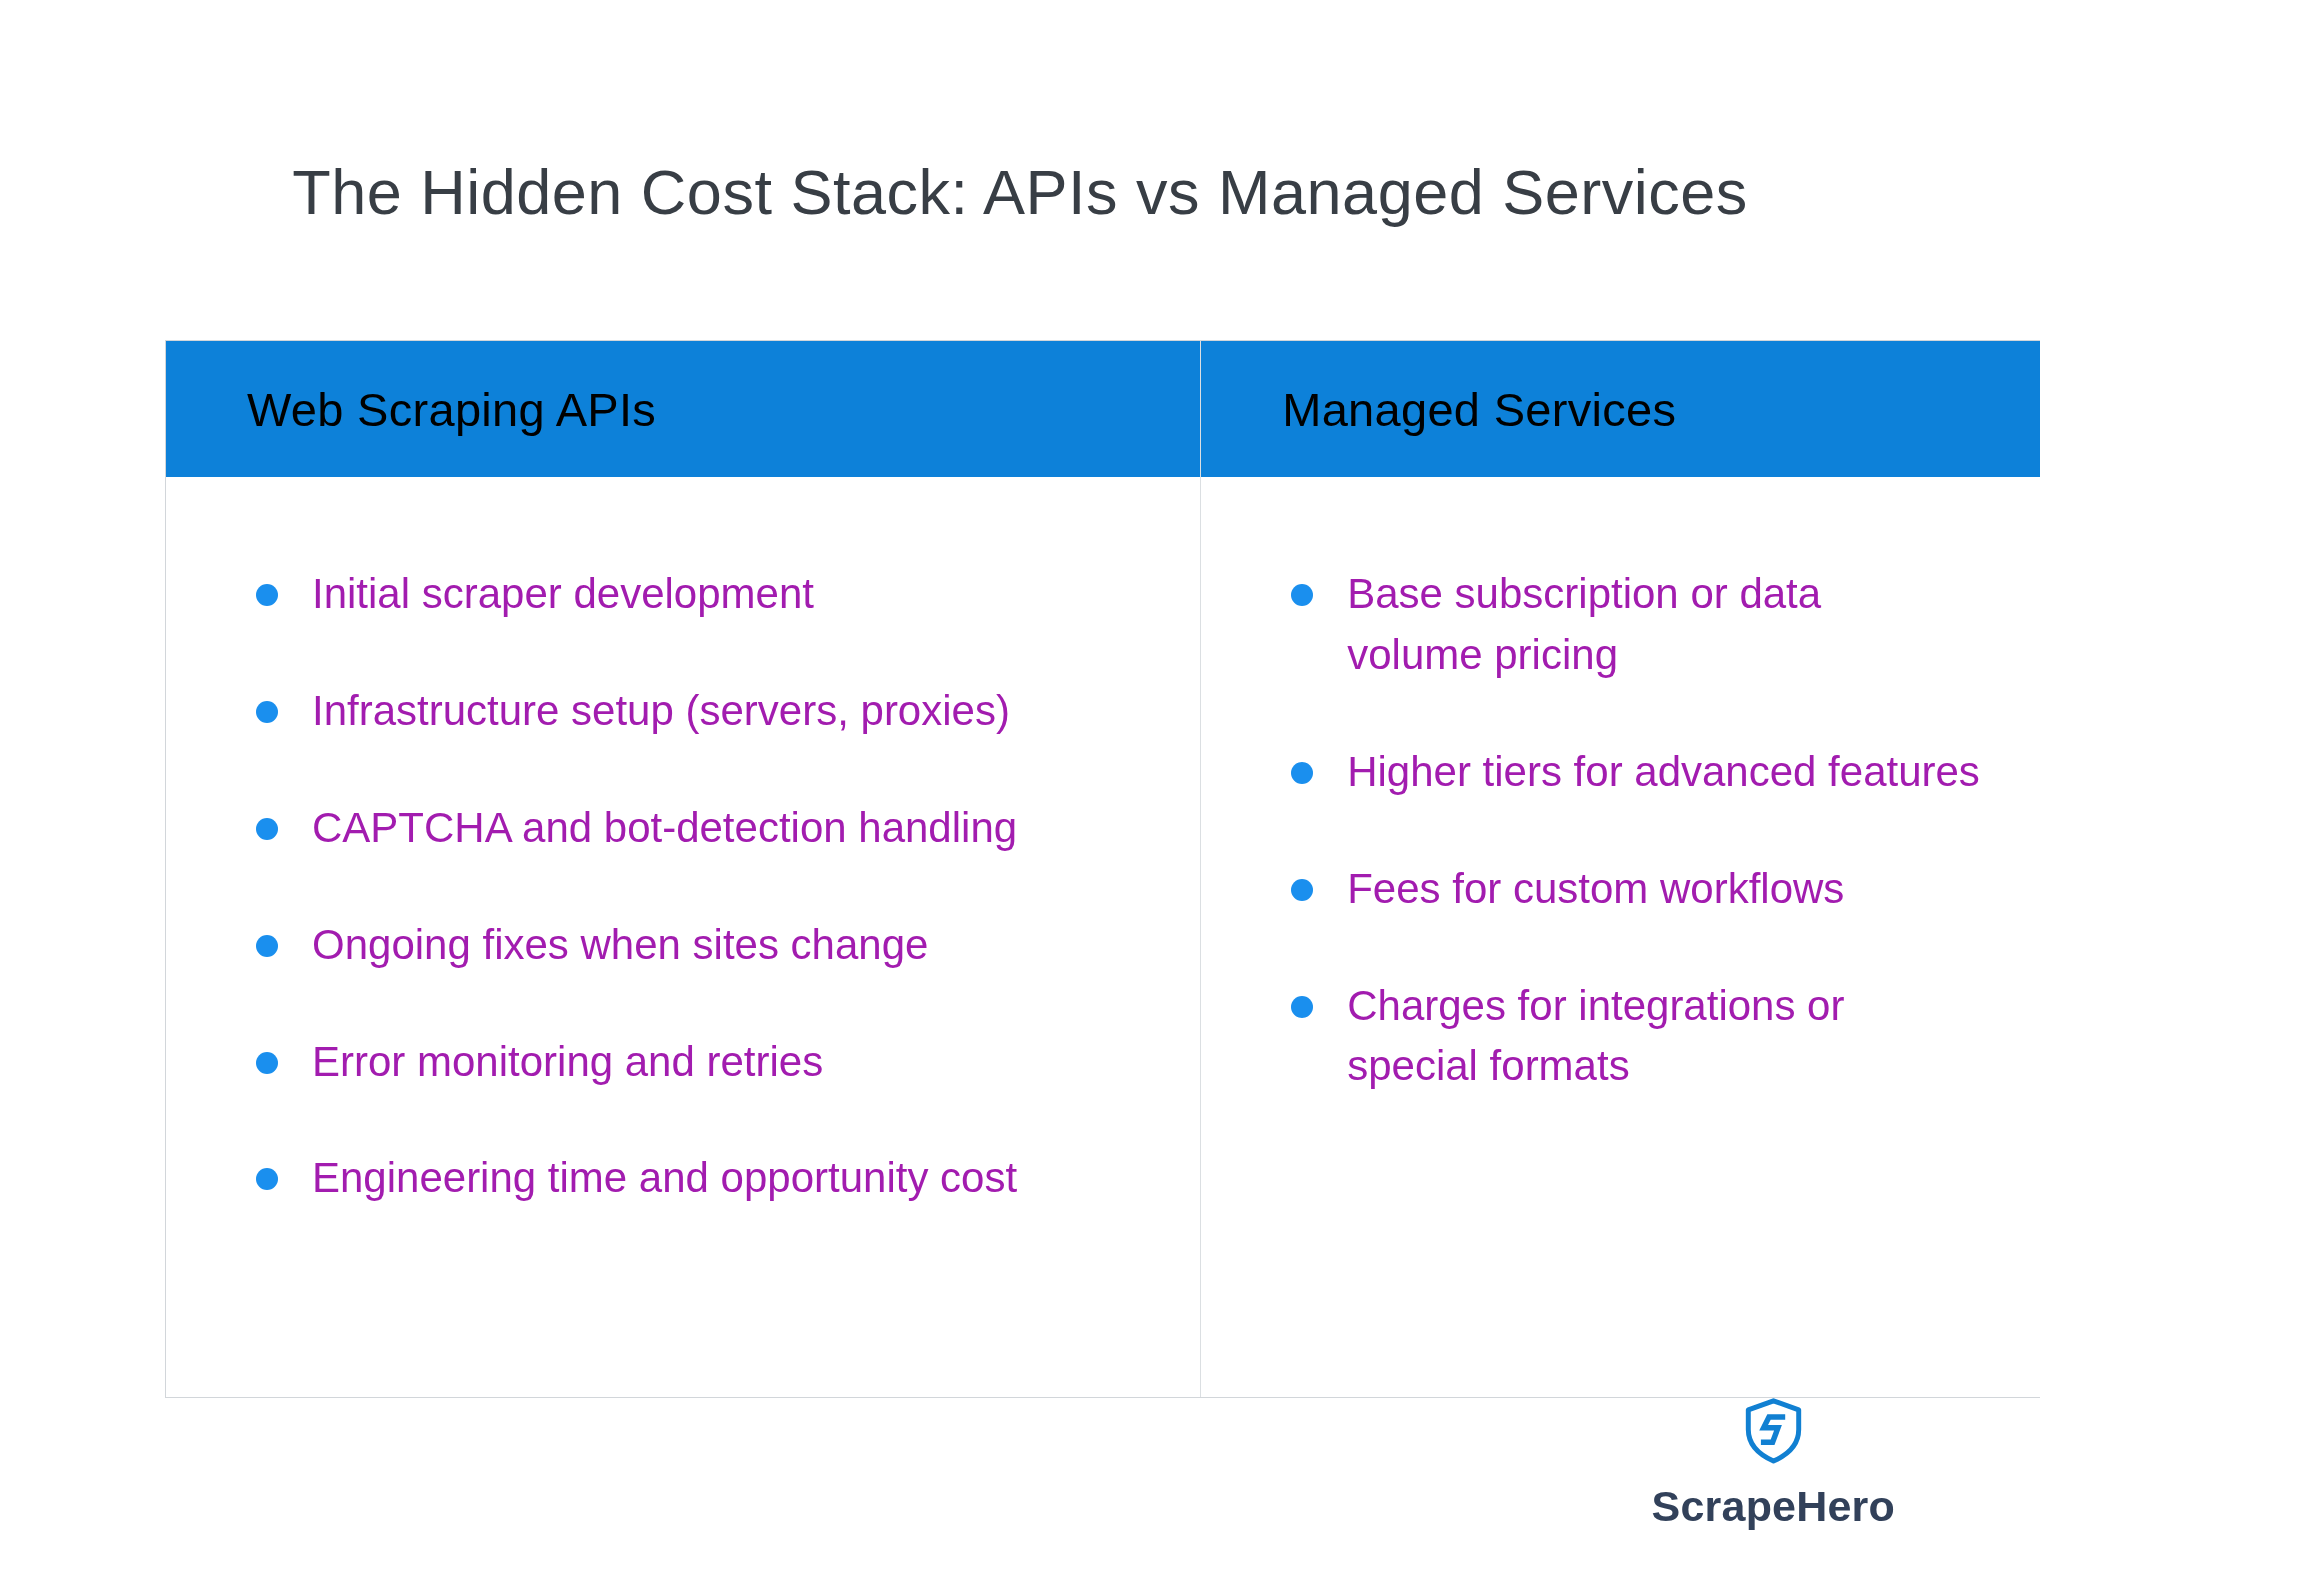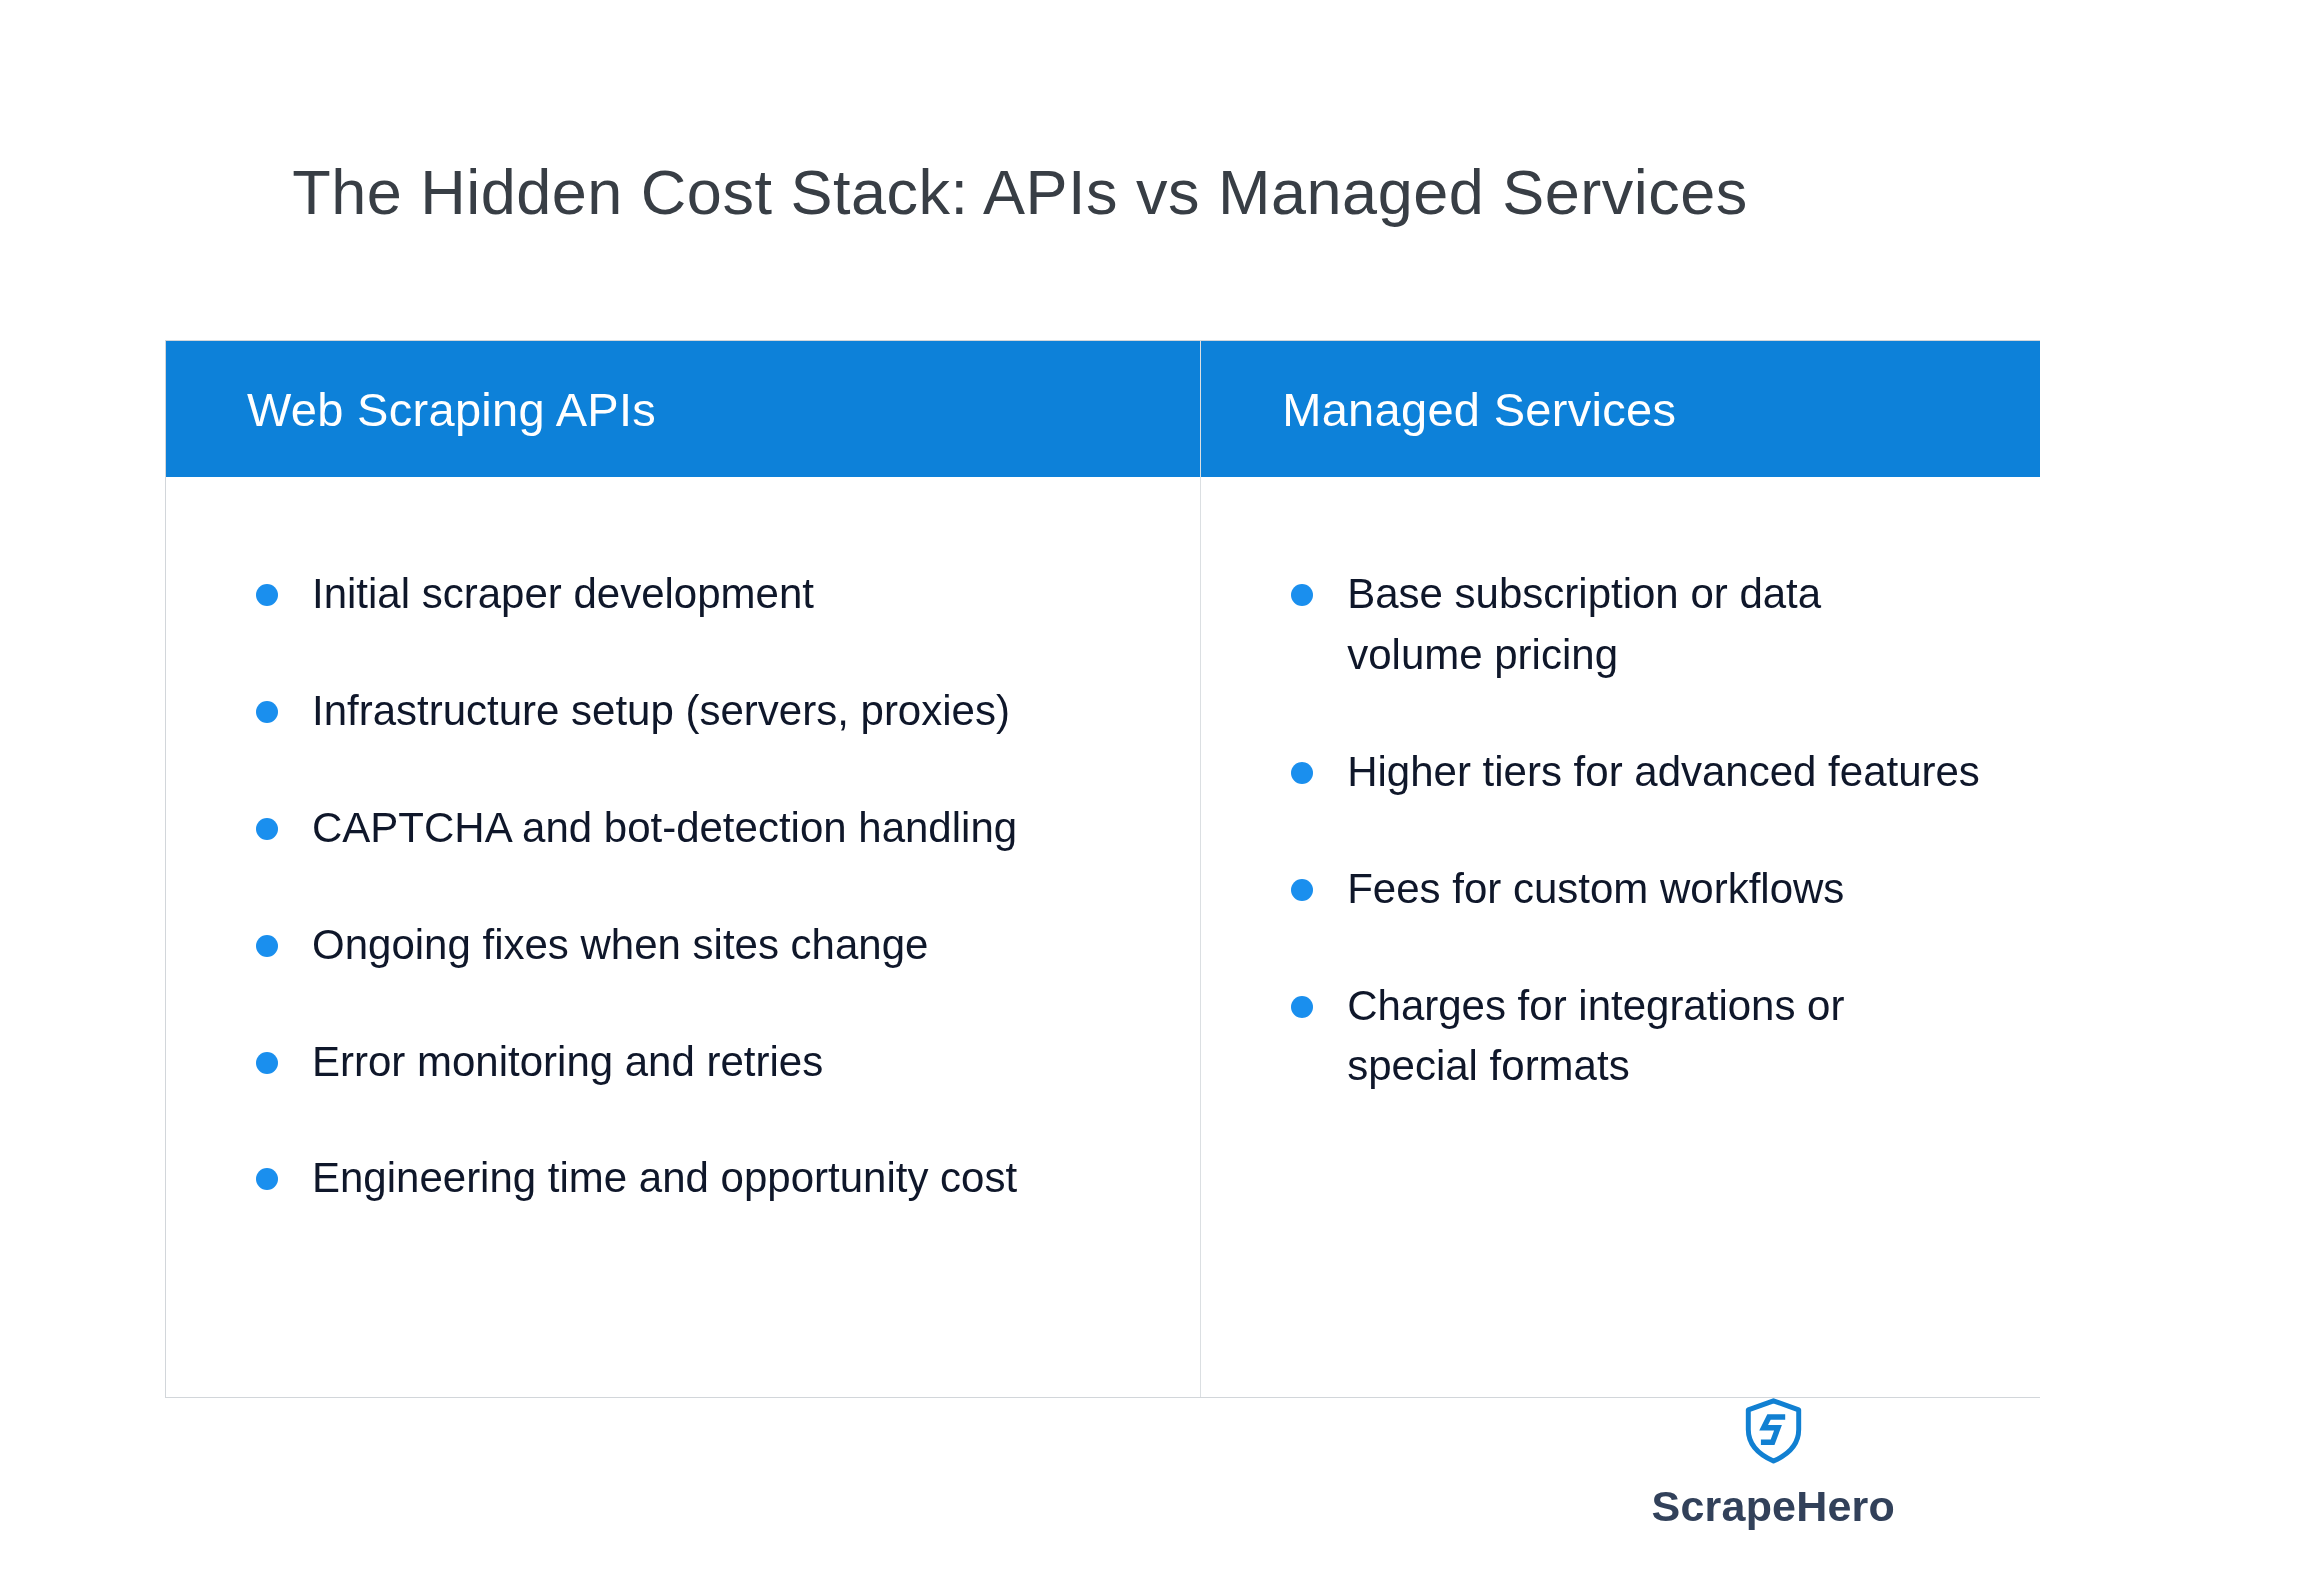--- a/index.html
+++ b/index.html
@@ -37,41 +37,41 @@
   }
   .col {
     display: flex;
     flex-direction: column;
     box-sizing: border-box;
   }
   .col-left { flex: 0 0 51.3%; }
   .col-right { flex: 1 1 auto; border-left: 1.8px solid #dbdfe2; }
   .col-header {
     background: #0d81d9;
-    color: #ffffff;
+    color: #000000;
     font-size: 47px;
     font-weight: 500;
     height: 136px;
     padding: 0 81px;
     display: flex;
     align-items: center;
     letter-spacing: 0.3px;
   }
   .col-body {
     list-style: none;
     margin: 0;
     padding: 87px 54px 0 90px;
   }
   .item {
     display: flex;
     align-items: flex-start;
     margin-bottom: 56px;
     font-size: 42px;
     line-height: 1.45;
-    color: #0f172a;
+    color: #a21caf;
   }
   .dot {
     flex: 0 0 auto;
     width: 22px;
     height: 22px;
     border-radius: 50%;
     background: #1a8fee;
     margin-top: 20px;
     margin-right: 34px;
   }

